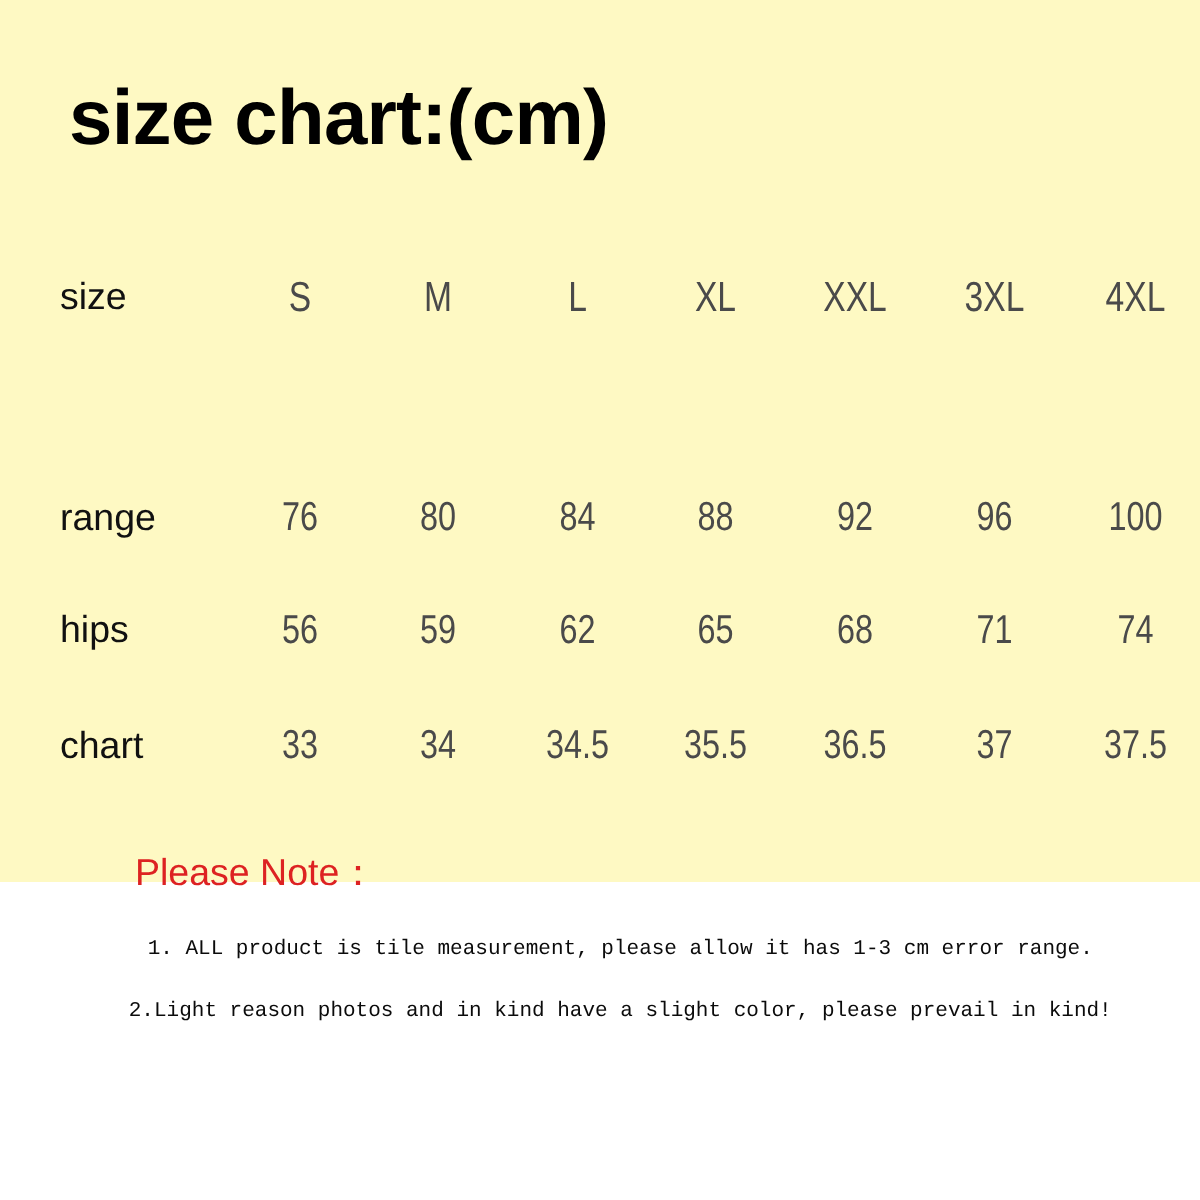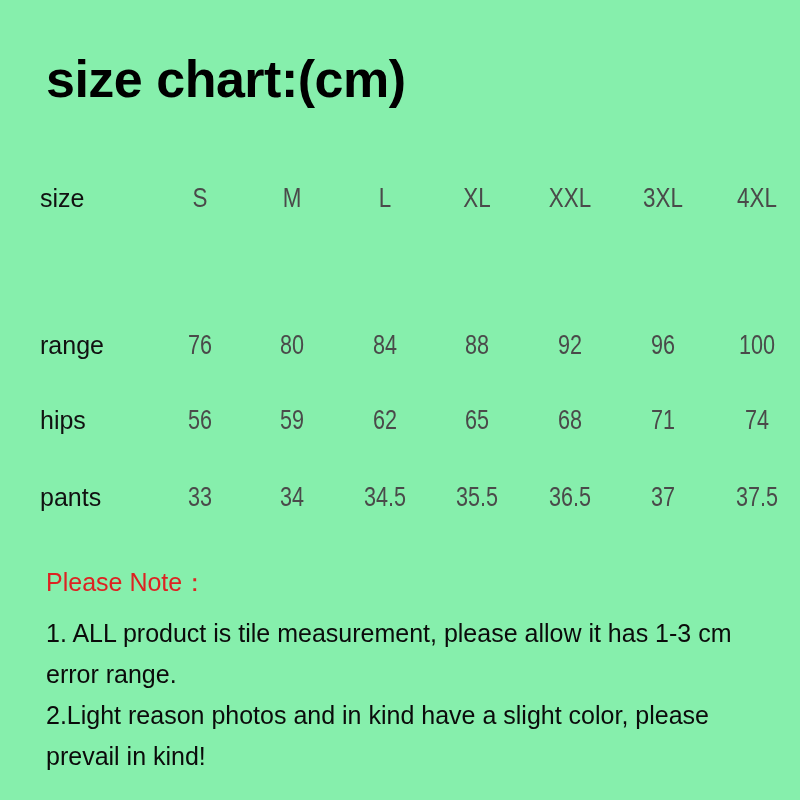--- a/index.html
+++ b/index.html
@@ -11,22 +11,22 @@
     width: 800px;
     height: 800px;
     overflow: hidden;
     font-family: "Liberation Sans", sans-serif;
     -webkit-font-smoothing: antialiased;
   }
 
   .page {
     position: relative;
     width: 800px;
-    height: 800px;
-    background: #86efac;
+    height: 588px;
+    background: #fef9c3;
   }
 
   
   .title {
     position: absolute;
     left: 46px;
     top: 48px;
     font-family: "Liberation Sans", sans-serif;
     font-weight: bold;
     font-size: 52px;
@@ -86,28 +86,30 @@
     width: 740px;
   }
 
   .note-heading {
     font-family: "Liberation Sans", sans-serif;
     font-size: 25px;
     line-height: 34px;
     color: #dd2222;
     white-space: nowrap;
     margin-bottom: 14px;
+    margin-left: 44px;
   }
 
   .note-line {
-    font-family: Liberation Sans, sans-serif;
-    font-size: 25px;
+    font-family: Liberation Mono, monospace;
+    font-size: 14px;
     line-height: 41px;
     color: #0b0b0b;
     max-width: 735px;
+    text-align: center;
   }
 </style>
 </head>
 <body>
 
 <div class="page">
 
   <div class="title">size chart:(cm)</div>
 
   <div class="size-table">
@@ -139,21 +141,21 @@
       <div class="cell" style="left:200px;">56</div>
       <div class="cell" style="left:292px;">59</div>
       <div class="cell" style="left:385px;">62</div>
       <div class="cell" style="left:477px;">65</div>
       <div class="cell" style="left:570px;">68</div>
       <div class="cell" style="left:663px;">71</div>
       <div class="cell" style="left:757px;">74</div>
     </div>
 
     <div class="trow" style="top:337px;">
-      <div class="row-label">pants</div>
+      <div class="row-label">chart</div>
       <div class="cell" style="left:200px;">33</div>
       <div class="cell" style="left:292px;">34</div>
       <div class="cell" style="left:385px;">34.5</div>
       <div class="cell" style="left:477px;">35.5</div>
       <div class="cell" style="left:570px;">36.5</div>
       <div class="cell" style="left:663px;">37</div>
       <div class="cell" style="left:757px;">37.5</div>
     </div>
 
   </div>

